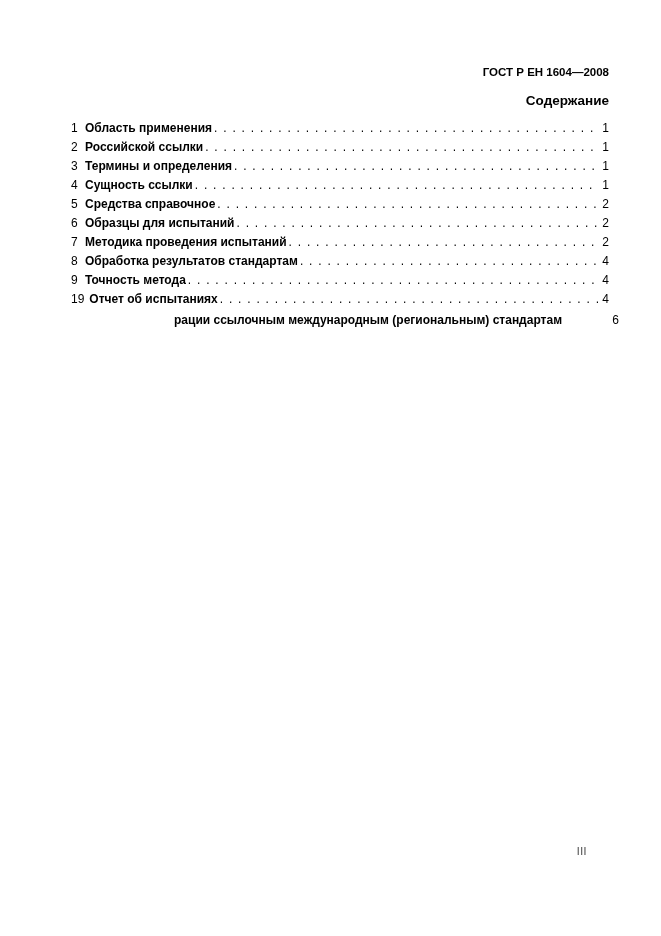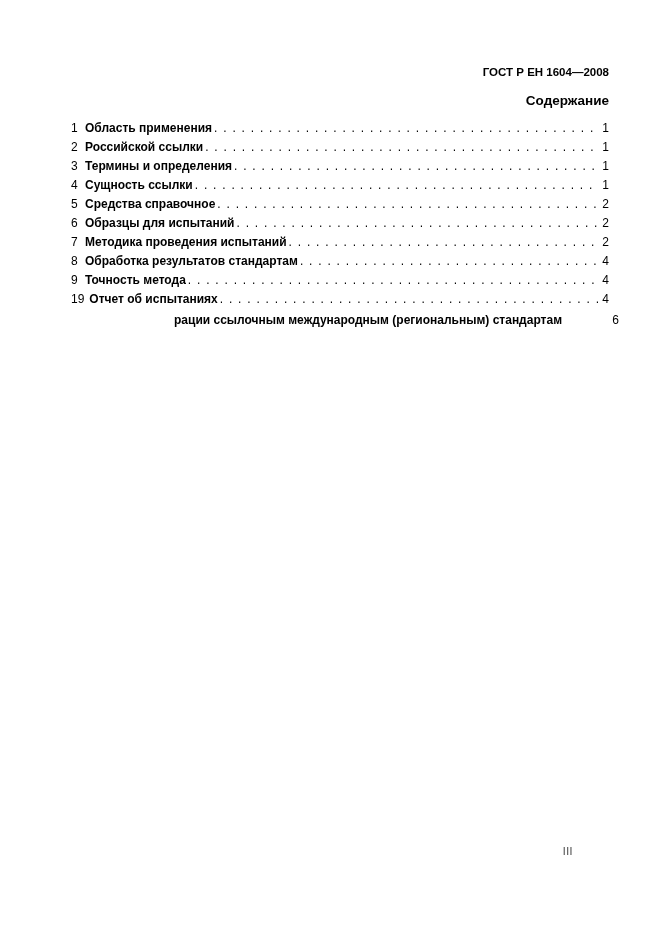--- a/index.html
+++ b/index.html
@@ -74,21 +74,21 @@
   .appendix-line1 {
     white-space: nowrap;
   }
   .appendix-line2 {
     margin-left: 103px;
     gap: 22px;
   }
   .folio {
     position: absolute;
     top: 845px;
-    right: 88px;
+    right: 74px;
     font-size: 10.5px;
     color: #3f3f3f;
     letter-spacing: 0.5px;
   }
 </style>
 </head>
 <body>
 
 <div class="page">
   <div class="content">

